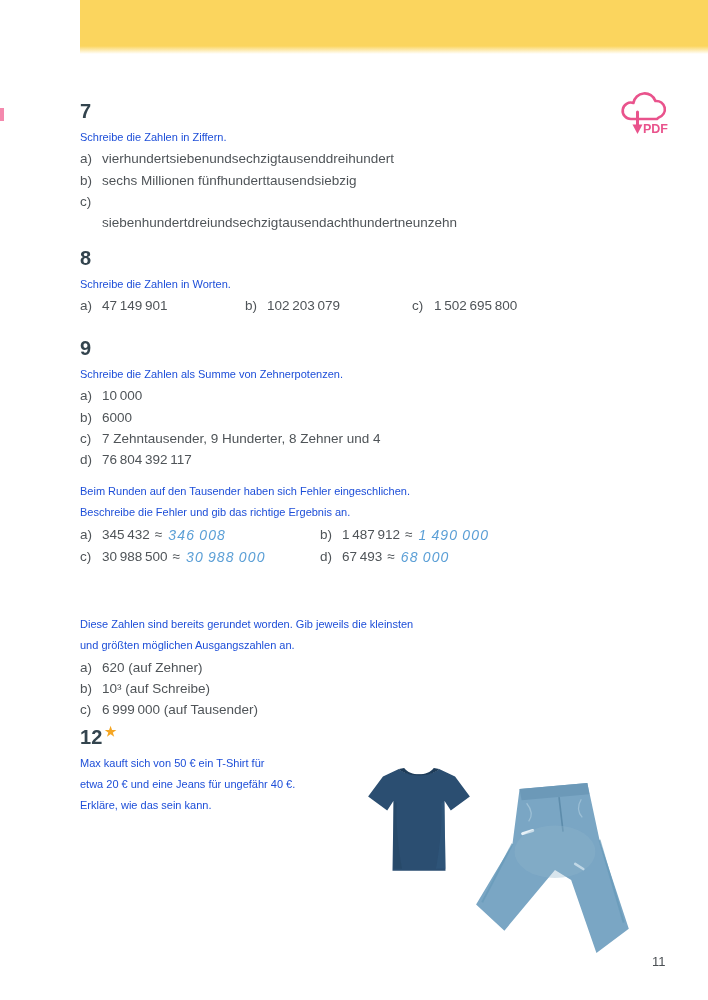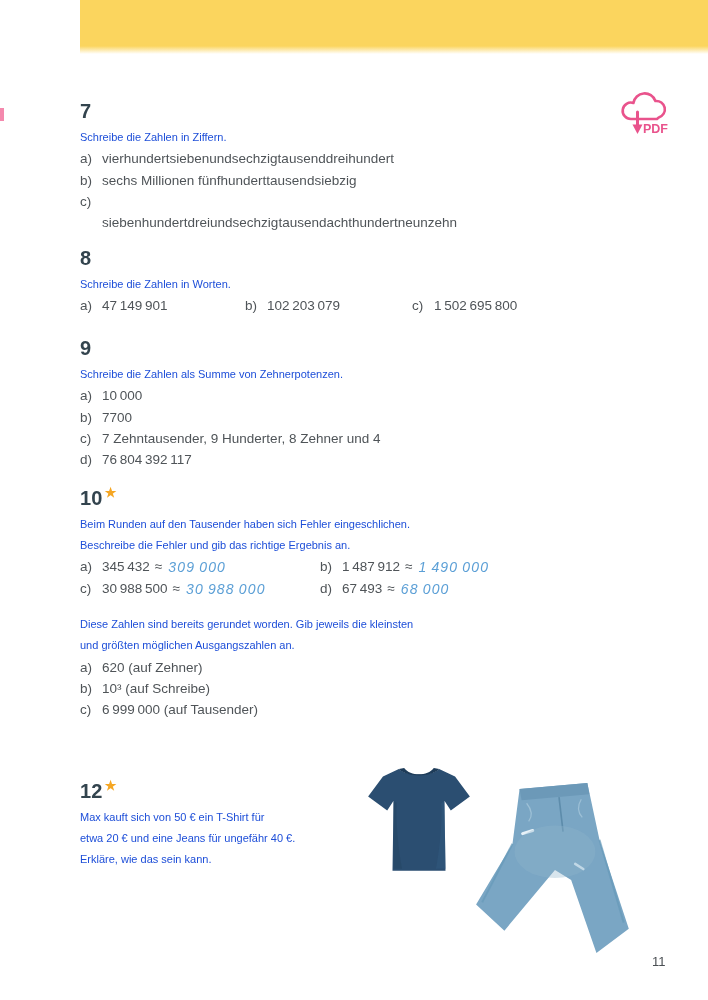--- a/index.html
+++ b/index.html
@@ -11,21 +11,21 @@
     position:absolute;left:80px;top:0;width:628px;height:54px;
     background:linear-gradient(to bottom,#fbd55e 0px,#fbd55e 46px,rgba(251,213,94,0) 54px);
   }
   .left-tick{
     position:absolute;left:0;top:108px;width:4px;height:13px;background:#f06292;opacity:.75;
   }
   .pdf{position:absolute;left:616px;top:85px;width:56px;height:56px;}
   .pagenum{position:absolute;left:652px;top:954px;font-size:13px;color:#4a4f53;}
   .content{position:absolute;left:80px;top:0;width:565px;}
   .ex{position:absolute;left:0;width:565px;}
-  .ex7{top:99px}.ex8{top:246px}.ex9{top:336px}.ex10{top:481px}.ex11{top:614px}.ex12{top:774px}
+  .ex7{top:99px}.ex8{top:246px}.ex9{top:336px}.ex10{top:481px}.ex11{top:614px}.ex12{top:720px}
   .exnum{
     font-size:20px;font-weight:bold;color:#33444e;line-height:24px;margin-bottom:4px;
     letter-spacing:.2px;
   }
   .star{color:#f5a623;font-size:13px;vertical-align:super;margin-left:2px;}
   .line{font-size:11px;line-height:21.3px;color:#1d4ed8;}
   .row{display:flex;font-size:13.5px;line-height:21.3px;}
   .lbl{width:22px;flex:0 0 22px;}
   .spacer{width:22px;flex:0 0 22px;}
   .cols3{display:flex;font-size:13.5px;line-height:21.3px;}
@@ -100,42 +100,41 @@
 
     <section class="ex ex9">
       <div class="exnum">9</div>
       <div class="line">Schreibe die Zahlen als Summe von Zehnerpotenzen.</div>
       <div class="row">
         <span class="lbl">a)</span>
         <span>10 000</span>
       </div>
       <div class="row">
         <span class="lbl">b)</span>
-        <span>7700</span>
+        <span>6000</span>
       </div>
       <div class="row">
         <span class="lbl">c)</span>
         <span>7 Zehntausender, 9 Hunderter, 8 Zehner und 4</span>
       </div>
       <div class="row">
         <span class="lbl">d)</span>
         <span>76 804 392 117</span>
       </div>
     </section>
 
     <section class="ex ex10">
-      <div class="exnum"><span>10</span><span class="star">★</span></div>
       <div class="line">Beim Runden auf den Tausender haben sich Fehler eingeschlichen.</div>
       <div class="line">Beschreibe die Fehler und gib das richtige Ergebnis an.</div>
       <div class="grid2">
         <span class="g-first">
           <span class="lbl">a)</span>
           <span>345 432</span>
           <span class="approx">≈</span>
-          <span class="answer">309 000</span>
+          <span class="answer">346 008</span>
         </span>
         <span class="g-second">
           <span class="lbl">b)</span>
           <span>1 487 912</span>
           <span class="approx">≈</span>
           <span class="answer">1 490 000</span>
         </span>
       </div>
       <div class="grid2">
         <span class="g-first">

